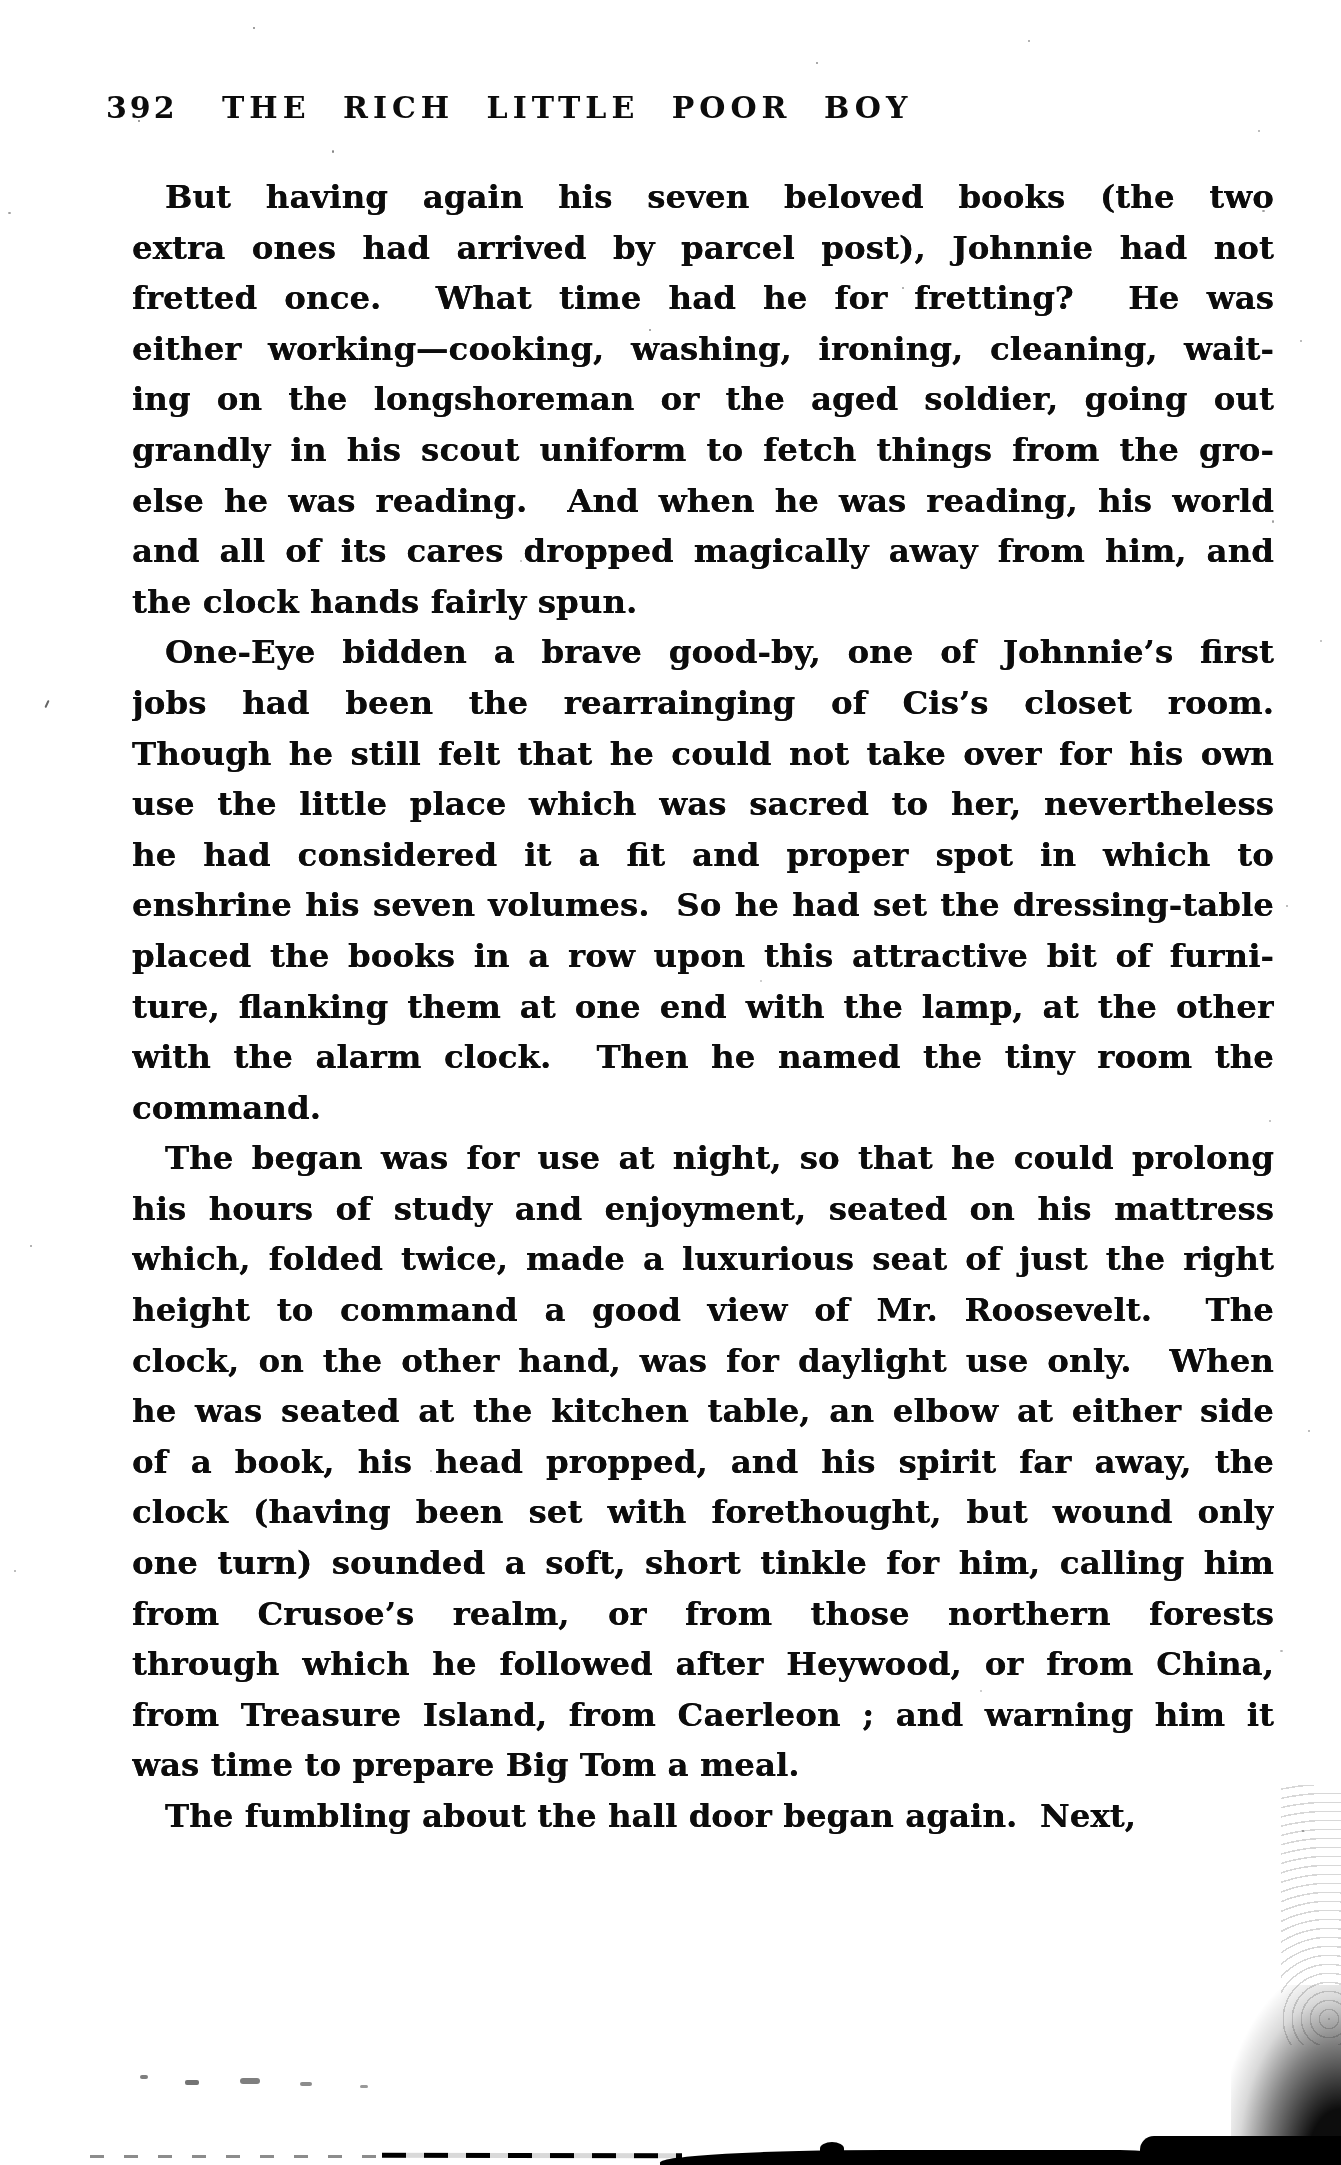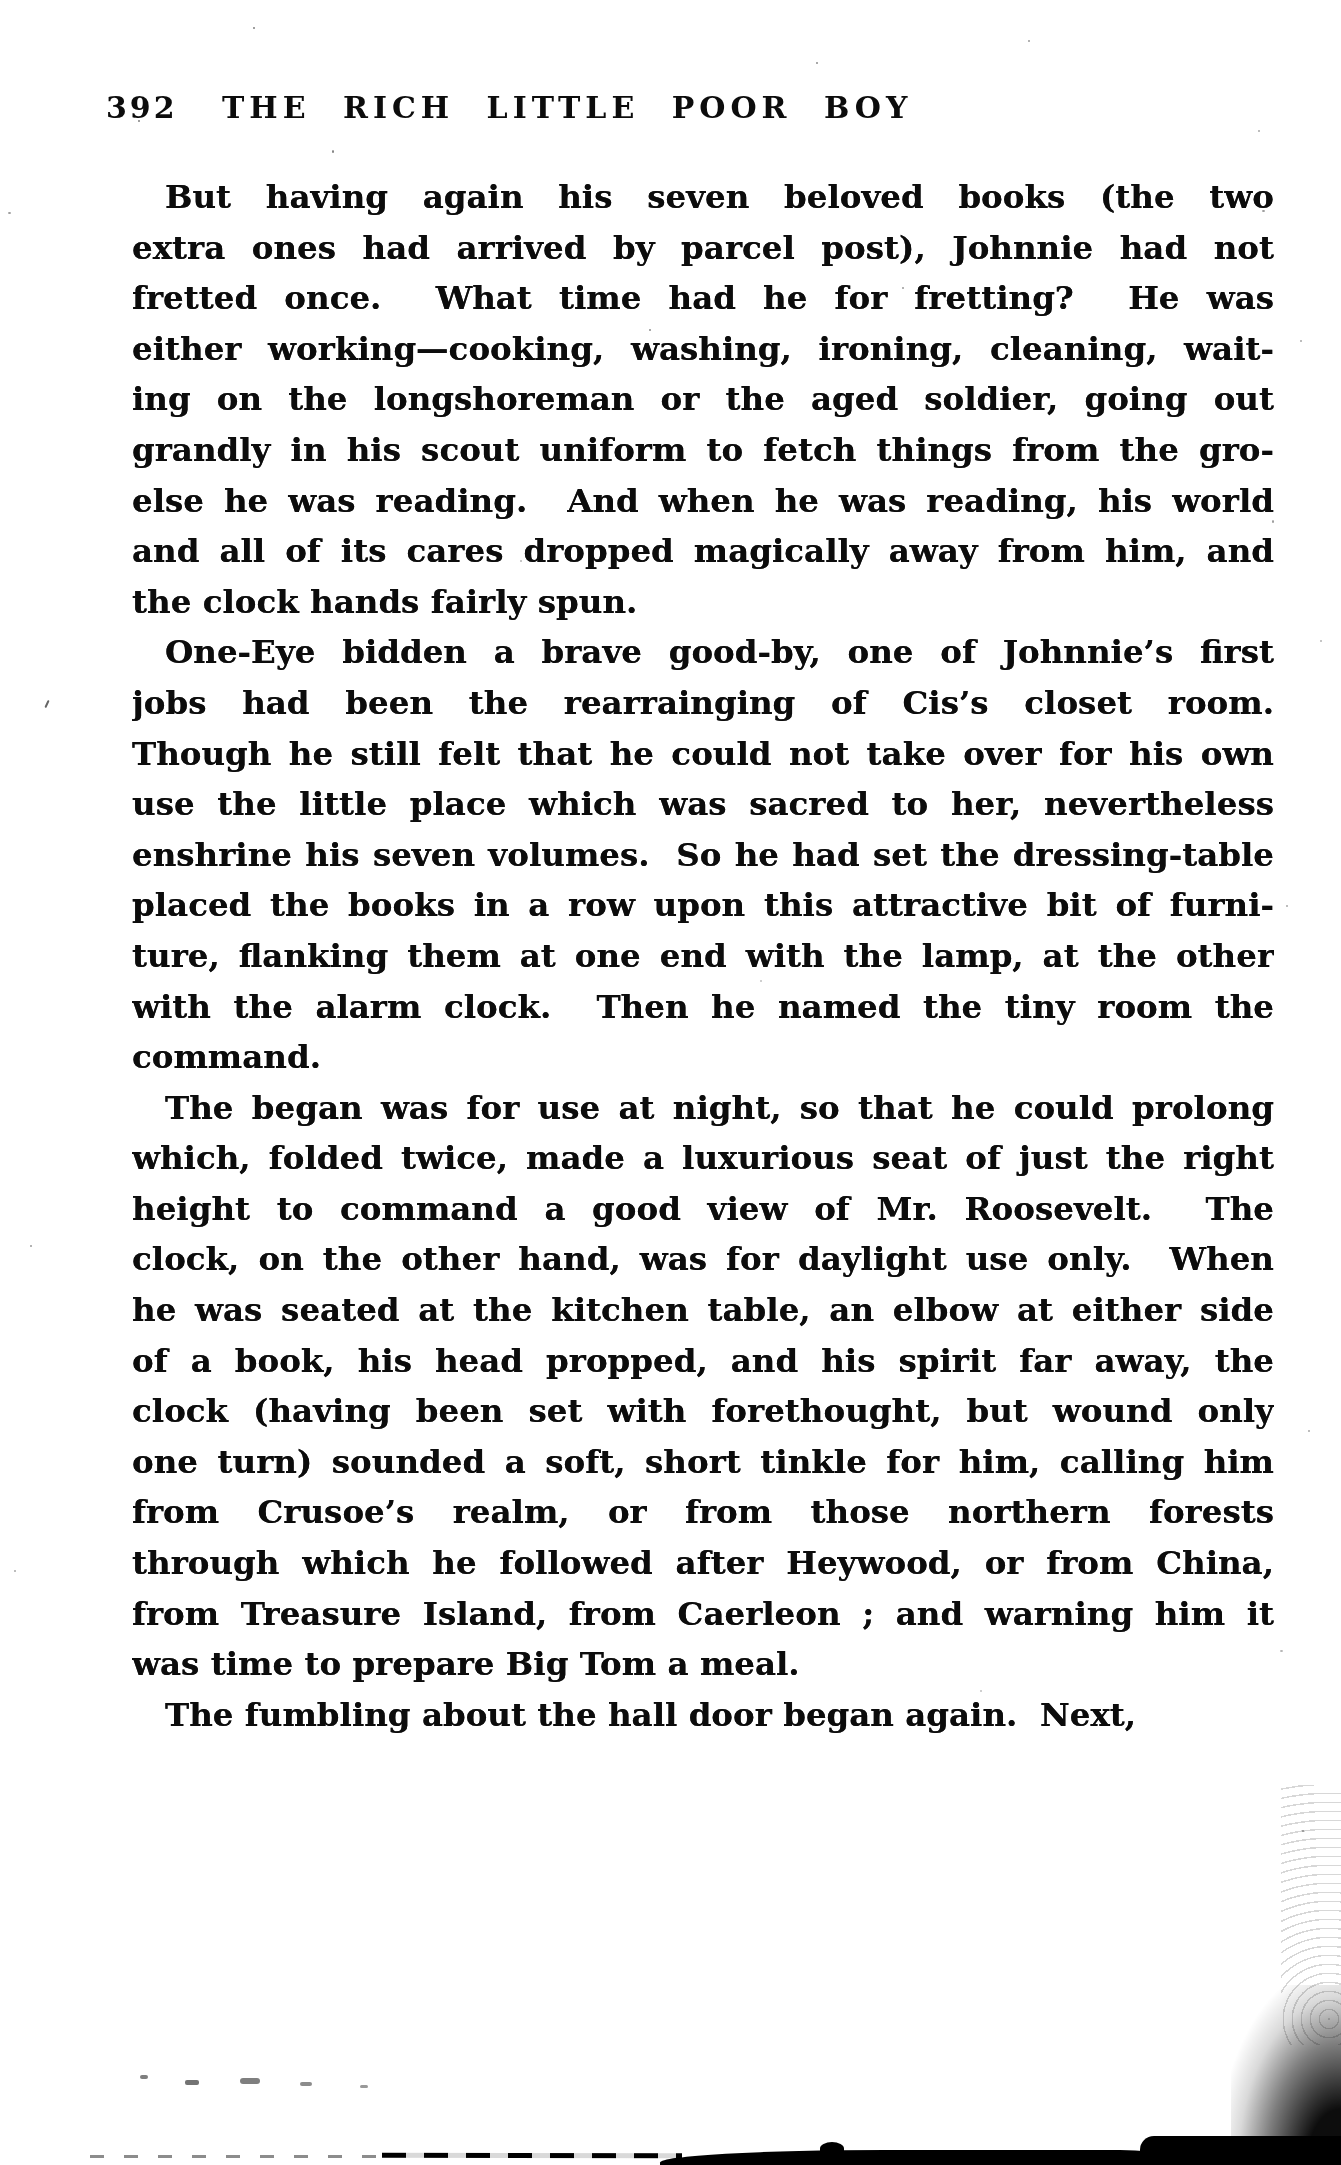--- a/index.html
+++ b/index.html
@@ -91,26 +91,28 @@
       <div class="line">either working—cooking, washing, ironing, cleaning, wait-</div>
       <div class="line">ing on the longshoreman or the aged soldier, going out</div>
       <div class="line">grandly in his scout uniform to fetch things from the gro-</div>
       <div class="line">else he was reading.&nbsp; And when he was reading, his world</div>
       <div class="line">and all of its cares dropped magically away from him, and</div>
       <div class="line last">the clock hands fairly spun.</div>
       <div class="line indent">One-Eye bidden a brave good-by, one of Johnnie’s first</div>
       <div class="line">jobs had been the rearrainging of Cis’s closet room.</div>
       <div class="line">Though he still felt that he could not take over for his own</div>
       <div class="line">use the little place which was sacred to her, nevertheless</div>
+      <div class="line">he had considered it a fit and proper spot in which to</div>
       <div class="line">enshrine his seven volumes.&nbsp; So he had set the dressing-table</div>
       <div class="line">placed the books in a row upon this attractive bit of furni-</div>
       <div class="line">ture, flanking them at one end with the lamp, at the other</div>
       <div class="line">with the alarm clock.&nbsp; Then he named the tiny room the</div>
       <div class="line last">command.</div>
       <div class="line indent">The began was for use at night, so that he could prolong</div>
+      <div class="line">his hours of study and enjoyment, seated on his mattress</div>
       <div class="line">which, folded twice, made a luxurious seat of just the right</div>
       <div class="line">height to command a good view of Mr. Roosevelt.&nbsp; The</div>
       <div class="line">clock, on the other hand, was for daylight use only.&nbsp; When</div>
       <div class="line">he was seated at the kitchen table, an elbow at either side</div>
       <div class="line">of a book, his head propped, and his spirit far away, the</div>
       <div class="line">clock (having been set with forethought, but wound only</div>
       <div class="line">one turn) sounded a soft, short tinkle for him, calling him</div>
       <div class="line">from Crusoe’s realm, or from those northern forests</div>
       <div class="line">through which he followed after Heywood, or from China,</div>
       <div class="line">from Treasure Island, from Caerleon ; and warning him it</div>

